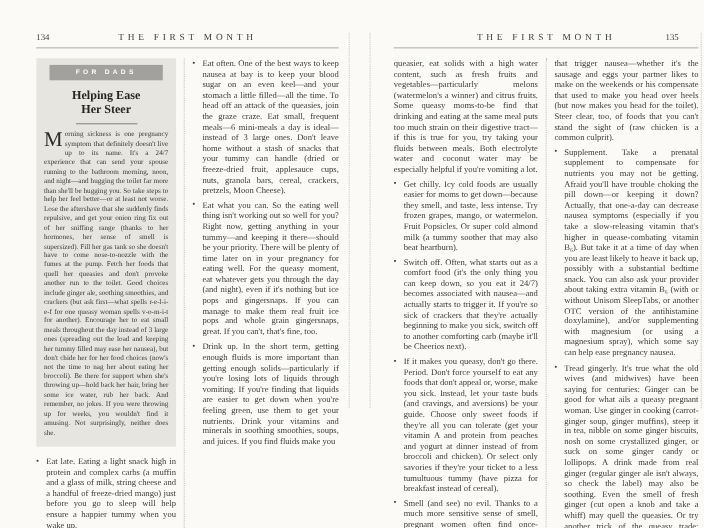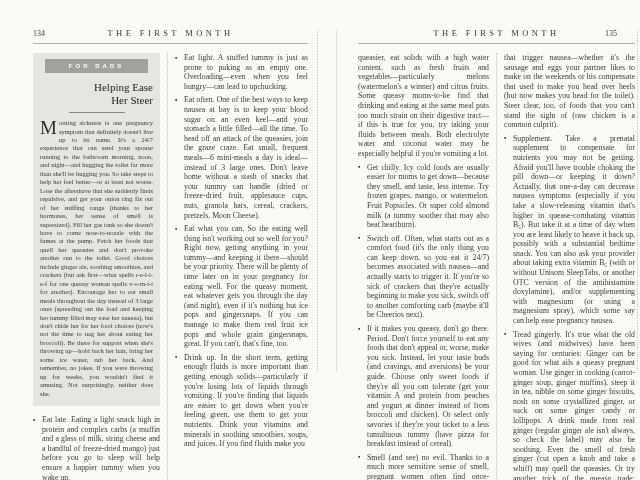--- a/index.html
+++ b/index.html
@@ -20,21 +20,21 @@
   .page.left .col.c2{flex:1;}
   .page.right .col{flex:1;}
   p.cont{margin:0 0 4px 0;}
   .li{position:relative;padding-left:9px;margin:0 0 4px 0;}
   .blt{position:absolute;left:0;top:-0.5px;font-size:6.5px;color:#3a3936;}
   
   .fordads{background:#e7e5e0;padding:6px 7px 8px;margin-bottom:9px;}
   .kicker{background:#a3a19e;color:#fdfdfc;text-align:center;
     font-family:"Liberation Sans","DejaVu Sans",sans-serif;font-weight:bold;
     font-size:6px;letter-spacing:3px;padding:2.5px 0 2px;margin:0 5px;}
-  .boxtitle{font-size:11px;font-weight:normal;text-align:right;line-height:13px;
+  .boxtitle{font-size:11px;font-weight:bold;text-align:center;line-height:13px;
     margin-top:8px;color:#26251f;}
   .titlerule{width:56px;border-top:1px solid #8d8b86;margin:5px auto 6px;}
   .boxbody{margin:0;font-size:6.5px;line-height:8.45px;text-align:justify;color:#3a3936;}
   .dropcap{float:left;font-size:19px;line-height:16px;padding:1px 2px 0 0;color:#2d2c28;}
   
   .vrule{position:absolute;top:30px;bottom:14px;border-left:1px dotted #ccc9c3;}
   .vrule.g1{left:317px;}
   .vrule.g2{left:336px;}
   .vrule.edge{left:637px;}
 </style>
@@ -64,21 +64,20 @@
         </div>
         <div class="li">
           <span class="blt">▪</span>
           <span>Eat late. Eating a light snack high in protein and complex carbs (a muffin and a glass of milk, string cheese and a handful of freeze-dried mango) just before you go to sleep will help ensure a happier tummy when you wake up.</span>
         </div>
       </div>
 
       <div class="colrule"></div>
 
       <div class="col c2">
-        <div class="li"><span class="blt">▪</span><span>Eat light. A stuffed tummy is just as prone to puking as an empty one. Overloading—even when you feel hungry—can lead to upchucking.</span></div>
         <div class="li"><span class="blt">▪</span><span>Eat often. One of the best ways to keep nausea at bay is to keep your blood sugar on an even keel—and your stomach a little filled—all the time. To head off an attack of the queasies, join the graze craze. Eat small, frequent meals—6 mini-meals a day is ideal—instead of 3 large ones. Don't leave home without a stash of snacks that your tummy can handle (dried or freeze-dried fruit, applesauce cups, nuts, granola bars, cereal, crackers, pretzels, Moon Cheese).</span></div>
         <div class="li"><span class="blt">▪</span><span>Eat what you can. So the eating well thing isn't working out so well for you? Right now, getting anything in your tummy—and keeping it there—should be your priority. There will be plenty of time later on in your pregnancy for eating well. For the queasy moment, eat whatever gets you through the day (and night), even if it's nothing but ice pops and gingersnaps. If you can manage to make them real fruit ice pops and whole grain gingersnaps, great. If you can't, that's fine, too.</span></div>
         <div class="li"><span class="blt">▪</span><span>Drink up. In the short term, getting enough fluids is more important than getting enough solids—particularly if you're losing lots of liquids through vomiting. If you're finding that liquids are easier to get down when you're feeling green, use them to get your nutrients. Drink your vitamins and minerals in soothing smoothies, soups, and juices. If you find fluids make you</span></div>
       </div>
 
     </div>
   </div>
 
   <div class="page right">
     <div class="pagehead">

